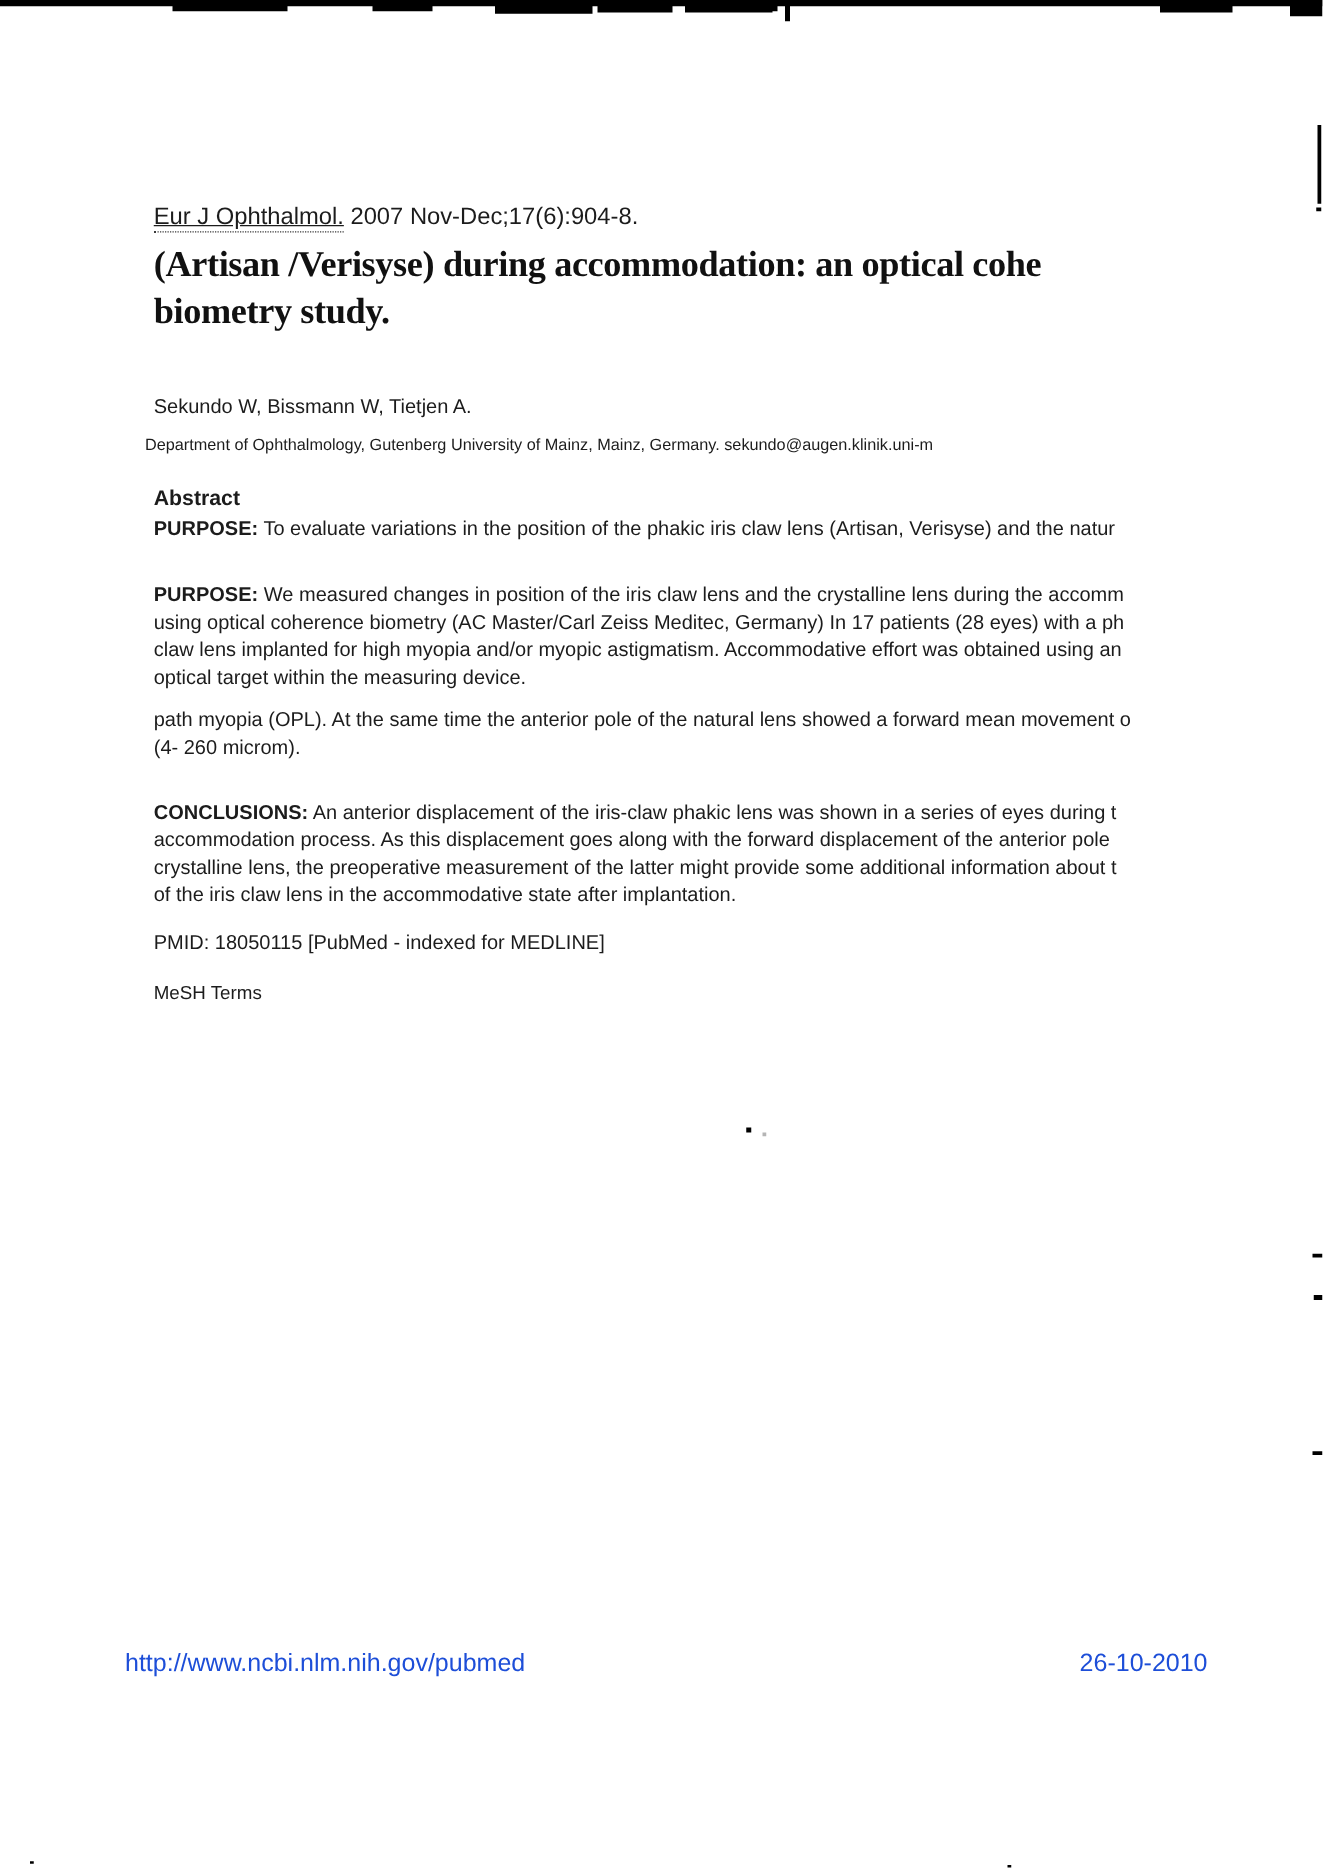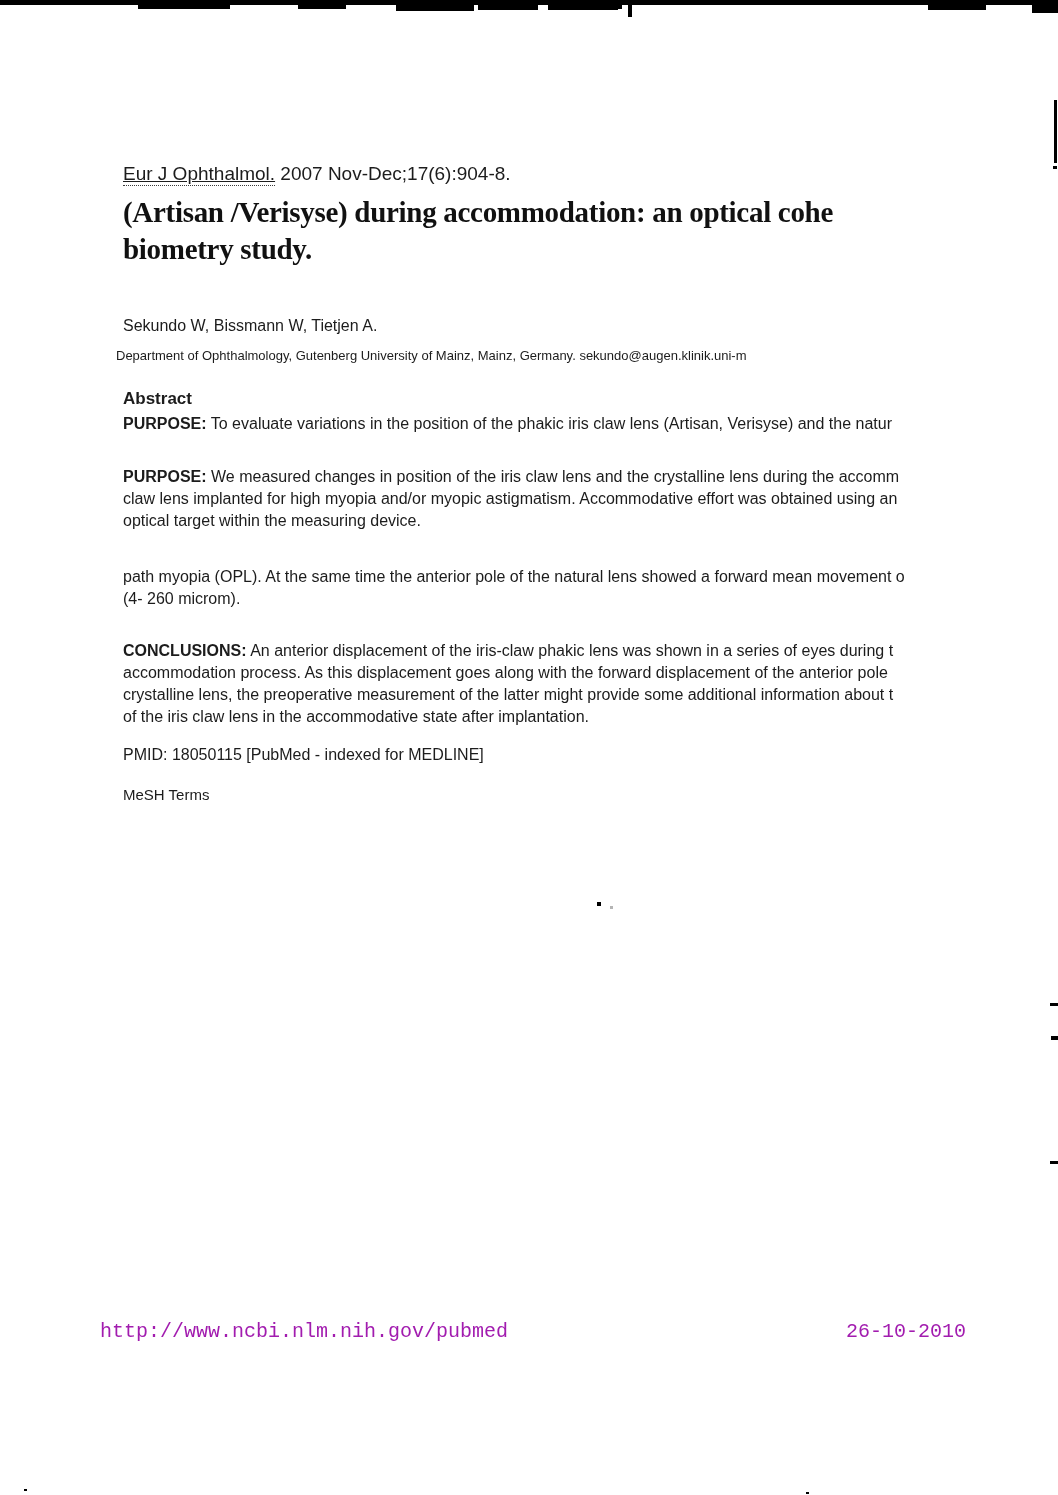--- a/index.html
+++ b/index.html
@@ -49,23 +49,23 @@
   .para .lbl { font-weight: bold; }
   .p-purpose     { top: 413px; }
   .p-methods     { top: 466px; }
   .p-results     { top: 566px; }
   .p-conclusions { top: 640px; }
 
   .pmid { left: 123px; top: 746px; font-size: 16px; }
   .mesh { left: 123px; top: 786px; font-size: 15px; }
 
   .footer {
-    font-family: Liberation Mono, monospace;
+    font-family: Liberation Sans, sans-serif;
     font-size: 20px;
-    color: #a21caf;
+    color: #1d4ed8;
   }
   .footer-url  { left: 100px; top: 1320px; }
   .footer-date { right: 92px; top: 1320px; }
 </style>
 </head>
 <body>
 
 <div>
   <div class="artifact" style="left:0; top:0; width:1058px; height:5px;"></div>
   <div class="artifact" style="left:138px; top:0; width:92px; height:9px;"></div>
@@ -108,20 +108,21 @@
 <div class="abs affil nowrap">Department of Ophthalmology, Gutenberg University of Mainz, Mainz, Germany. sekundo@augen.klinik.uni-m</div>
 
 <div class="abs abstract-heading nowrap">Abstract</div>
 
 <div class="abs para p-purpose">
   <div class="nowrap"><span class="lbl">PURPOSE:</span><span> To evaluate variations in the position of the phakic iris claw lens (Artisan, Verisyse) and the natur</span></div>
 </div>
 
 <div class="abs para p-methods">
   <div class="nowrap"><span class="lbl">PURPOSE:</span><span> We measured changes in position of the iris claw lens and the crystalline lens during the accomm</span></div>
+  <div class="nowrap">using optical coherence biometry (AC Master/Carl Zeiss Meditec, Germany) In 17 patients (28 eyes) with a ph</div>
   <div class="nowrap">claw lens implanted for high myopia and/or myopic astigmatism. Accommodative effort was obtained using an</div>
   <div class="nowrap">optical target within the measuring device.</div>
 </div>
 
 <div class="abs para p-results">
   <div class="nowrap">path myopia (OPL). At the same time the anterior pole of the natural lens showed a forward mean movement o</div>
   <div class="nowrap">(4- 260 microm).</div>
 </div>
 
 <div class="abs para p-conclusions">

